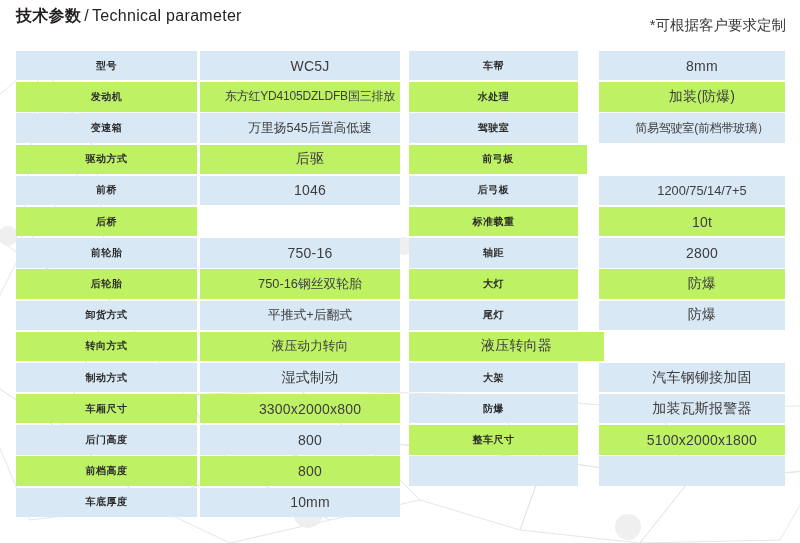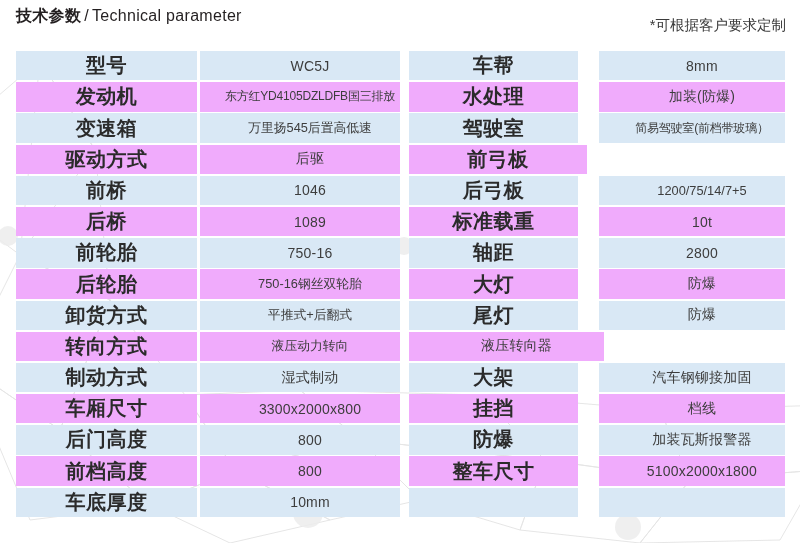--- a/index.html
+++ b/index.html
@@ -47,31 +47,31 @@
   .spec-table.left{width:384px;}
   .spec-table.right{width:376px;}
 
   .row{
     display:flex;
     height:31.2px;
     align-items:stretch;
     margin-bottom:0;
   }
   .row.blue .cell{background:#d9e8f5;}
-  .row.gray .cell{background:#f0abfc;}
+  .row.gray .cell{background:#bef264;}
 
   .cell{
     display:flex;align-items:center;justify-content:center;
     box-sizing:border-box;
     height:29.4px;
     margin-bottom:1.8px;
     overflow:hidden;white-space:nowrap;
   }
   .cell.label{
-    font-size:20px;font-weight:bold;color:#2b2b2b;
+    font-size:10px;font-weight:bold;color:#2b2b2b;
     letter-spacing:.5px;
   }
   .cell.value{
     font-size:14px;font-weight:normal;color:#3d3d3d;
     letter-spacing:.2px;
     padding-left:20px;
   }
   .left .cell.label{width:181px;margin-right:3px;}
   .left .cell.value{width:200px;}
   .right .cell.label{width:178px;margin-right:21px;}
@@ -135,21 +135,20 @@
       <div class="row gray">
           <div class="cell label">驱动方式</div>
           <div class="cell value">后驱</div>
         </div>
       <div class="row blue">
           <div class="cell label">前桥</div>
           <div class="cell value">1046</div>
         </div>
       <div class="row gray">
           <div class="cell label">后桥</div>
-          <div class="cell value">1089</div>
         </div>
       <div class="row blue">
           <div class="cell label">前轮胎</div>
           <div class="cell value">750-16</div>
         </div>
       <div class="row gray">
           <div class="cell label">后轮胎</div>
           <div class="cell value small">750-16钢丝双轮胎</div>
         </div>
       <div class="row blue">
@@ -218,24 +217,20 @@
           <div class="cell label">尾灯</div>
           <div class="cell value">防爆</div>
         </div>
       <div class="row gray">
           <div class="cell value">液压转向器</div>
         </div>
       <div class="row blue">
           <div class="cell label">大架</div>
           <div class="cell value">汽车钢铆接加固</div>
         </div>
-      <div class="row gray">
-          <div class="cell label">挂挡</div>
-          <div class="cell value">档线</div>
-        </div>
       <div class="row blue">
           <div class="cell label">防爆</div>
           <div class="cell value">加装瓦斯报警器</div>
         </div>
       <div class="row gray">
           <div class="cell label">整车尺寸</div>
           <div class="cell value">5100x2000x1800</div>
         </div>
       <div class="row blue">
           <div class="cell label"></div>

